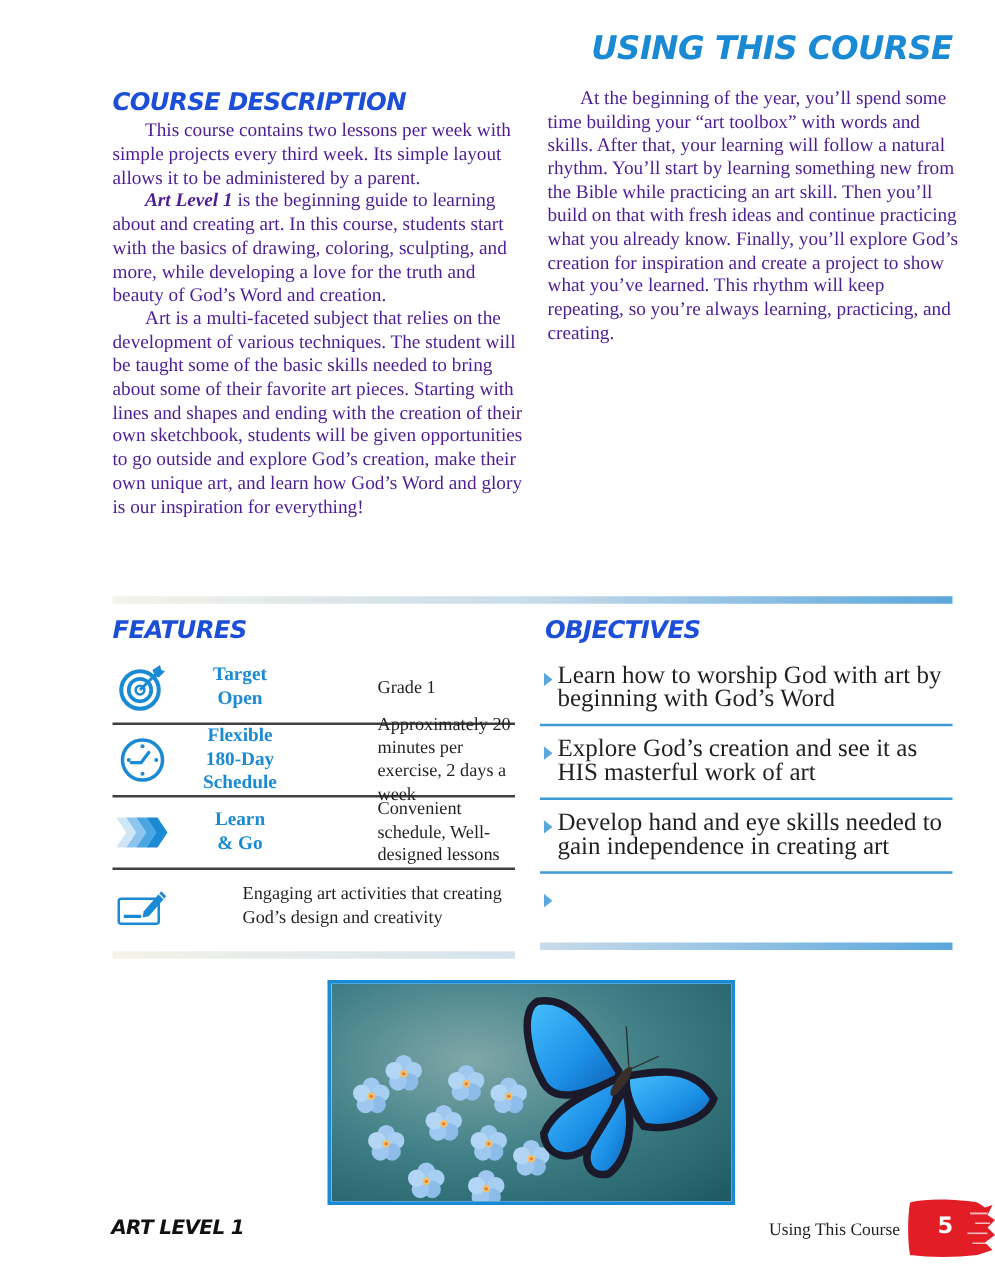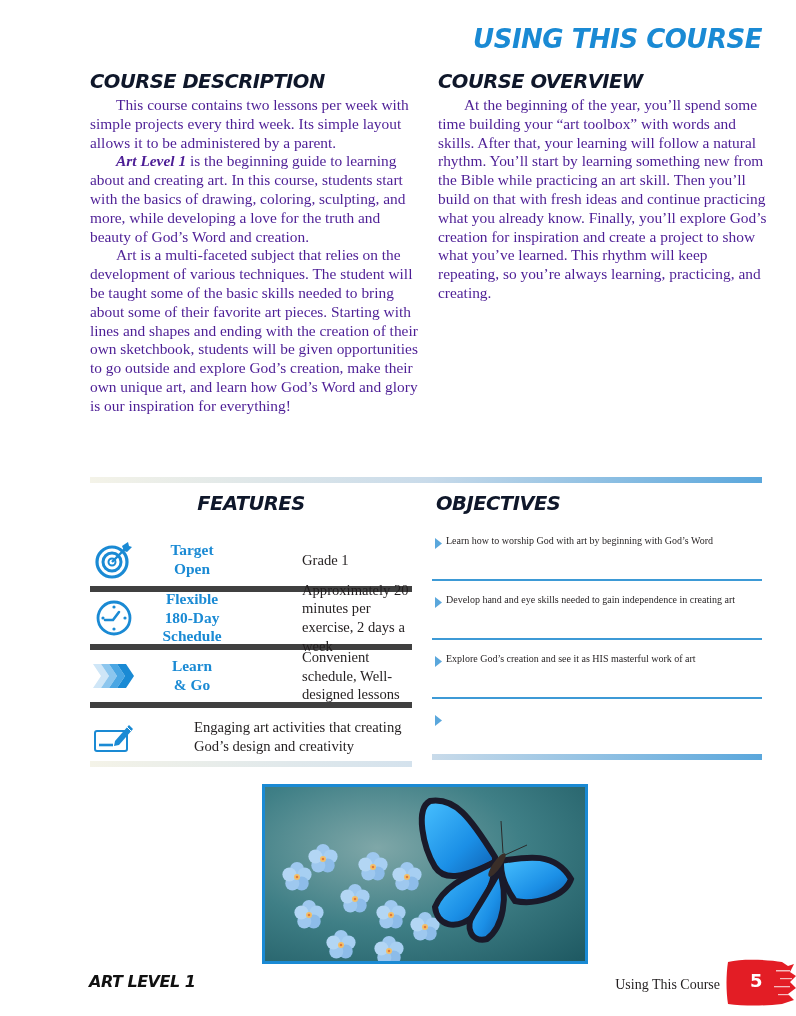--- a/index.html
+++ b/index.html
@@ -7,45 +7,45 @@
   body { position: relative; font-family: "DejaVu Serif", "Liberation Serif", serif; color: #231f20; }
 
   .comic { font-family: "DejaVu Sans", "Liberation Sans", sans-serif; font-weight: bold; font-style: italic; letter-spacing: -0.5px; text-transform: uppercase; }
 
   .page-title { position: absolute; right: 34px; top: 24px; font-size: 26px; color: #1a8ad4; }
 
   .col { position: absolute; }
   .col-left { left: 90px; top: 70px; width: 330px; }
   .col-right { left: 438px; top: 70px; width: 330px; }
 
-  .section-heading { font-size: 19.5px; color: #0f172a; line-height: 24px; margin-bottom: 2px; }
+  .section-heading { font-size: 19.5px; color: #1d4ed8; line-height: 24px; margin-bottom: 2px; }
 
   .body-text { font-family: "Liberation Serif", serif; font-size: 15.4px; line-height: 18.8px; color: #4c1d95; }
   .body-text p { text-indent: 26px; }
   .body-text em { font-weight: bold; font-style: italic; }
 
   .divider-bar { position: absolute; height: 6px; }
   .bar-top { left: 90px; top: 477px; width: 672px; background: linear-gradient(to right, #f4f3e8 0%, #c9dbea 50%, #5aa7dc 100%); }
   .bar-bottom-left { left: 90px; top: 761px; width: 322px; background: linear-gradient(to right, #f4f3e8 0%, #d4e2ed 100%); }
   .bar-bottom-right { left: 432px; top: 754px; width: 330px; background: linear-gradient(to right, #c9dbea 0%, #5aa7dc 100%); }
 
   .features { position: absolute; left: 90px; top: 492px; width: 322px; }
-  .features .section-heading { margin-bottom: 18px; text-align: center; }
-  .feature-row { display: flex; align-items: center; height: 58px; border-bottom: 6px solid #404040; }
+  .features .section-heading { margin-bottom: 6px; }
+  .feature-row { display: flex; align-items: center; height: 58px; border-bottom: 2px solid #404040; }
   .feature-row:last-child { border-bottom: none; }
   .feature-icon { width: 48px; height: 48px; display: flex; align-items: center; justify-content: center; }
   .feature-name { width: 108px; text-align: center; font-family: "Liberation Serif", serif; font-weight: bold; font-size: 15.4px; line-height: 18.6px; color: #1a8ad4; }
   .feature-desc { flex: 1; padding-left: 8px; font-family: "Liberation Serif", serif; font-size: 14.6px; line-height: 18.6px; color: #231f20; margin-left: 48px; }
 
   .objectives { position: absolute; left: 432px; top: 492px; width: 330px; }
   .objectives .section-heading { margin-bottom: 6px; padding-left: 4px; }
   .objective-item { display: flex; align-items: flex-start; height: 59px; border-bottom: 2px solid #3d9ad6; padding-top: 9px; }
   .objective-item:last-child { border-bottom: none; }
   .obj-arrow { width: 14px; padding-top: 3px; padding-left: 3px; flex: none; }
-  .obj-text { font-family: "Liberation Serif", serif; font-size: 10px; line-height: 19px; color: #231f20; }
+  .obj-text { font-family: "Liberation Serif", serif; font-size: 20px; line-height: 19px; color: #231f20; }
 
   .photo { position: absolute; left: 262px; top: 784px; width: 326px; height: 180px; border: 3px solid #1a8ad4; overflow: hidden; }
   .photo svg { display: block; }
 
   .footer-left { position: absolute; left: 89px; top: 972px; font-size: 16px; color: #111; }
   .footer-right { position: absolute; right: 76px; top: 977px; font-family: "Liberation Serif", serif; font-size: 14px; color: #231f20; }
   .page-num-wrap { position: absolute; left: 724px; top: 956px; width: 72px; height: 54px; }
   .page-num { position: absolute; left: 26px; top: 14px; font-family: "DejaVu Sans", sans-serif; font-weight: bold; font-size: 18px; color: #fff; }
 </style>
 </head>
@@ -56,21 +56,20 @@
 <section class="col col-left">
   <h2 class="section-heading comic">Course Description</h2>
   <div class="body-text">
     <p><span>This course contains two lessons per week with simple projects every third week. Its simple layout allows it to be administered by a parent.</span></p>
     <p><em>Art Level 1</em><span> is the beginning guide to learning about and creating art. In this course, students start with the basics of drawing, coloring, sculpting, and more, while developing a love for the truth and beauty of God’s Word and creation.</span></p>
     <p><span>Art is a multi-faceted subject that relies on the development of various techniques. The student will be taught some of the basic skills needed to bring about some of their favorite art pieces. Starting with lines and shapes and ending with the creation of their own sketchbook, students will be given opportunities to go outside and explore God’s creation, make their own unique art, and learn how God’s Word and glory is our inspiration for everything!</span></p>
   </div>
 </section>
 
 <section class="col col-right">
-  <h2 class="section-heading comic">Course Overview</h2>
   <div class="body-text">
     <p>At the beginning of the year, you’ll spend some time building your “art toolbox” with words and skills. After that, your learning will follow a natural rhythm. You’ll start by learning something new from the Bible while practicing an art skill. Then you’ll build on that with fresh ideas and continue practicing what you already know. Finally, you’ll explore God’s creation for inspiration and create a project to show what you’ve learned. This rhythm will keep repeating, so you’re always learning, practicing, and creating.</p>
   </div>
 </section>
 
 <div class="divider-bar bar-top"></div>
 
 <section class="features">
   <h2 class="section-heading comic">Features</h2>
 
@@ -145,27 +144,27 @@
   <div class="objective-item">
     <span class="obj-arrow"><svg width="7" height="11" viewBox="0 0 7 11">
           <polygon points="0,0 7,5.5 0,11" fill="#5aa7dc"></polygon>
         </svg></span>
     <span class="obj-text">Learn how to worship God with art by beginning with God’s Word</span>
   </div>
   <div class="objective-item">
     <span class="obj-arrow"><svg width="7" height="11" viewBox="0 0 7 11">
           <polygon points="0,0 7,5.5 0,11" fill="#5aa7dc"></polygon>
         </svg></span>
+    <span class="obj-text">Explore God’s creation and see it as HIS masterful work of art</span>
+  </div>
+  <div class="objective-item">
+    <span class="obj-arrow"><svg width="7" height="11" viewBox="0 0 7 11">
+          <polygon points="0,0 7,5.5 0,11" fill="#5aa7dc"></polygon>
+        </svg></span>
     <span class="obj-text">Develop hand and eye skills needed to gain independence in creating art</span>
-  </div>
-  <div class="objective-item">
-    <span class="obj-arrow"><svg width="7" height="11" viewBox="0 0 7 11">
-          <polygon points="0,0 7,5.5 0,11" fill="#5aa7dc"></polygon>
-        </svg></span>
-    <span class="obj-text">Explore God’s creation and see it as HIS masterful work of art</span>
   </div>
   <div class="objective-item">
     <span class="obj-arrow"><svg width="7" height="11" viewBox="0 0 7 11">
           <polygon points="0,0 7,5.5 0,11" fill="#5aa7dc"></polygon>
         </svg></span>
   </div>
 </section>
 
 <div class="divider-bar bar-bottom-left"></div>
 <div class="divider-bar bar-bottom-right"></div>

